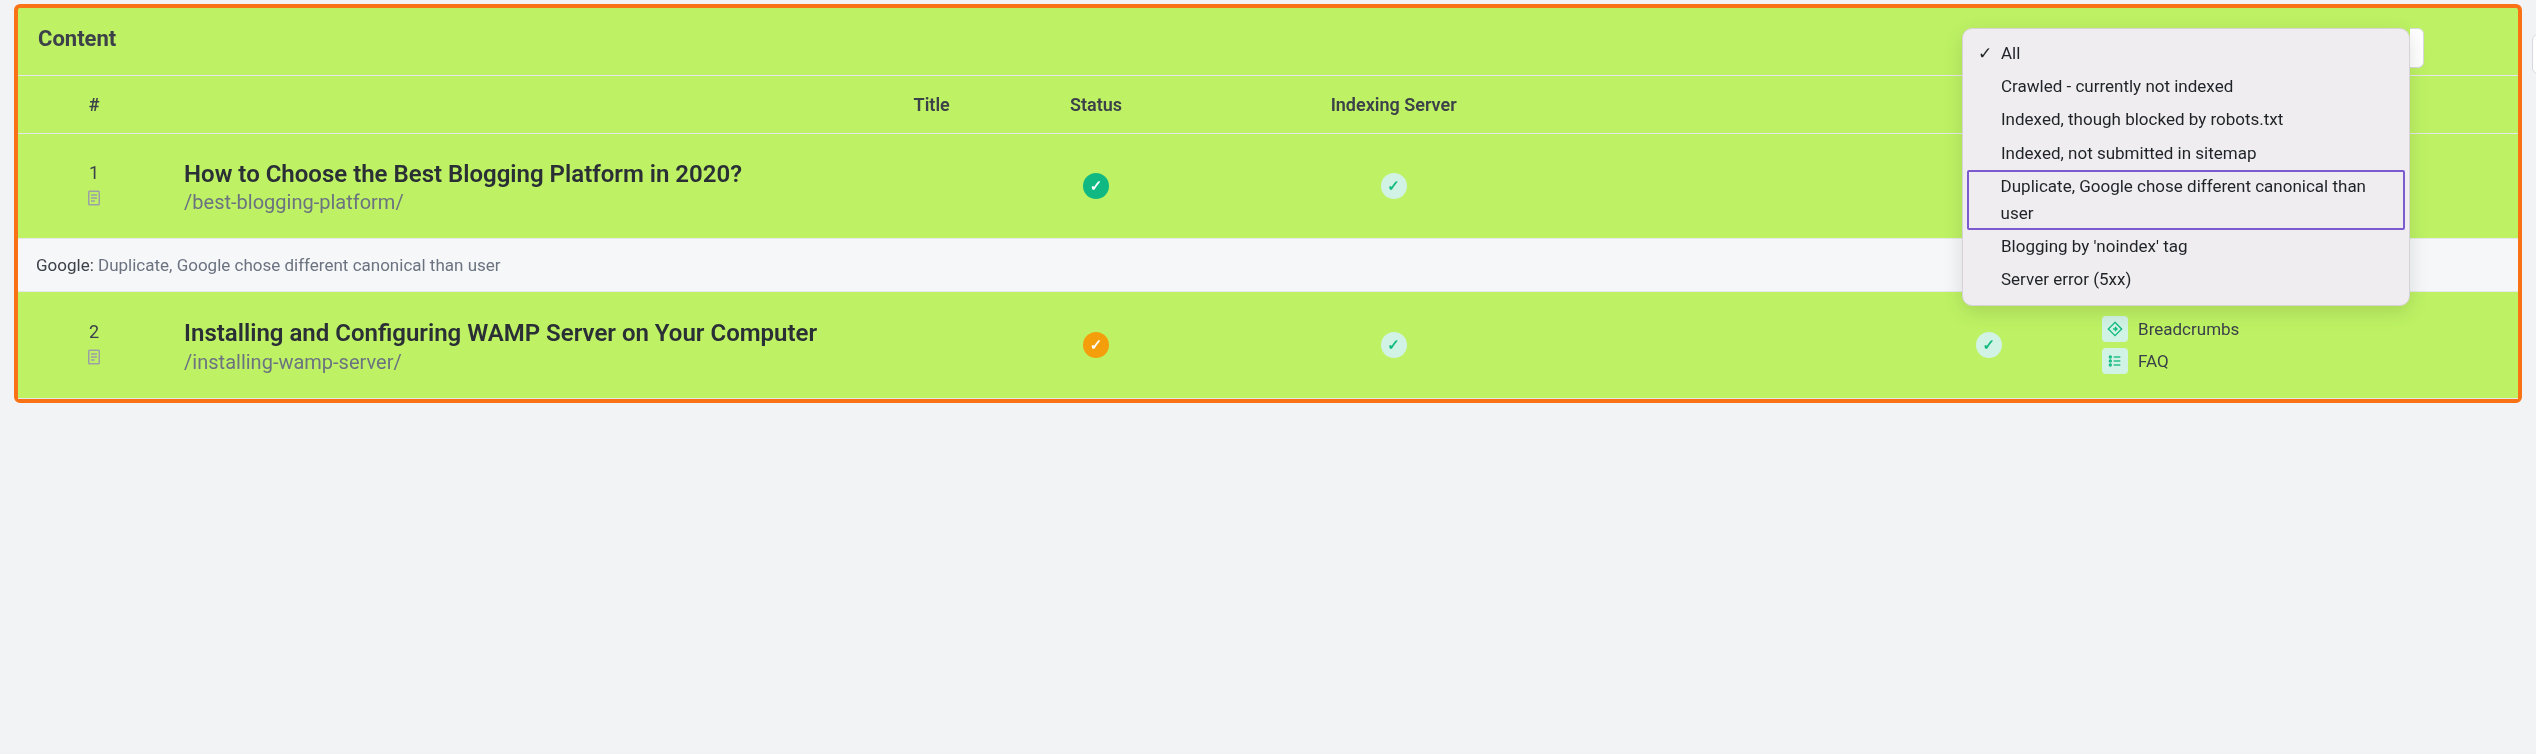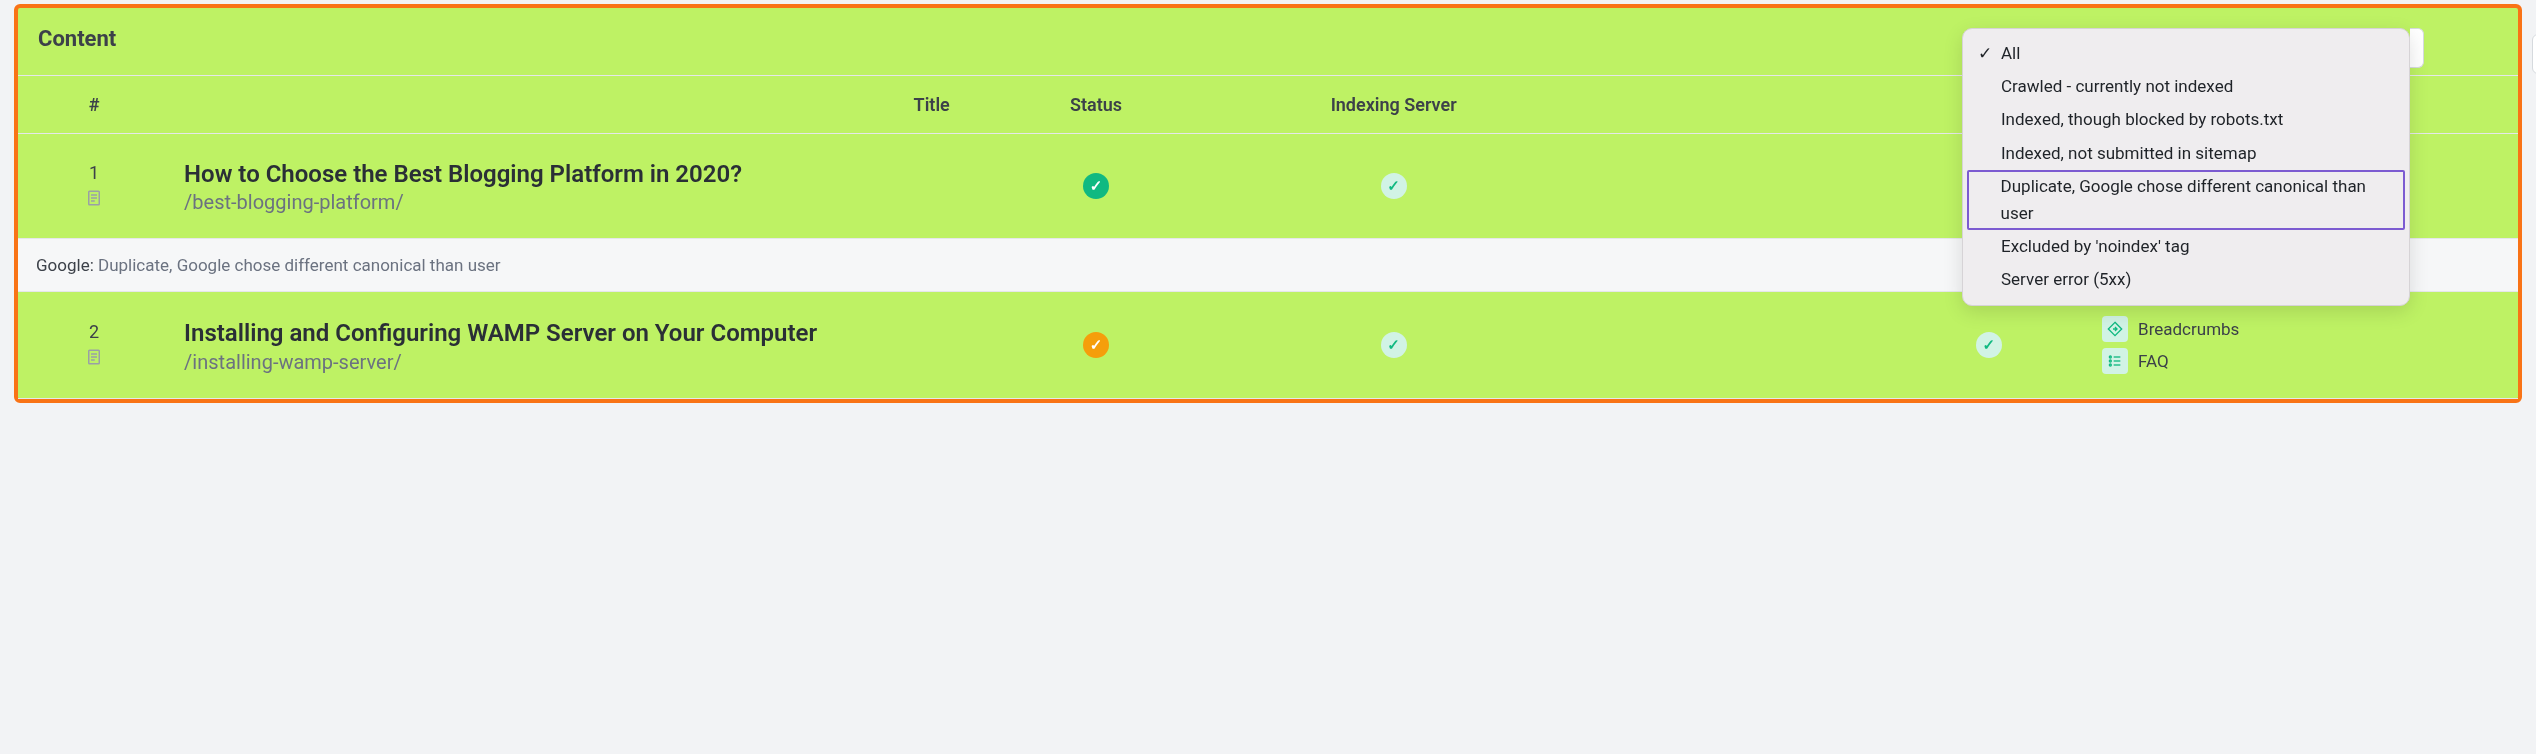--- a/index.html
+++ b/index.html
@@ -188,21 +188,21 @@
     <div class="dropdown-item">
       <span class="tick"></span>
       <span>Indexed, not submitted in sitemap</span>
     </div>
     <div class="dropdown-item highlight">
       <span class="tick"></span>
       <span>Duplicate, Google chose different canonical than user</span>
     </div>
     <div class="dropdown-item">
       <span class="tick"></span>
-      <span>Excluded by 'noindex' tag</span>
+      <span>Blogging by 'noindex' tag</span>
     </div>
     <div class="dropdown-item">
       <span class="tick"></span>
       <span>Server error (5xx)</span>
     </div>
   </div>
 
   <div class="more-btn">
     
   </div>

